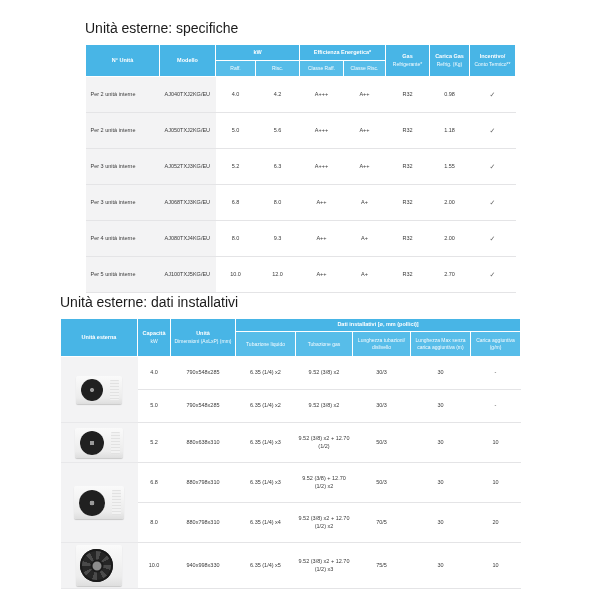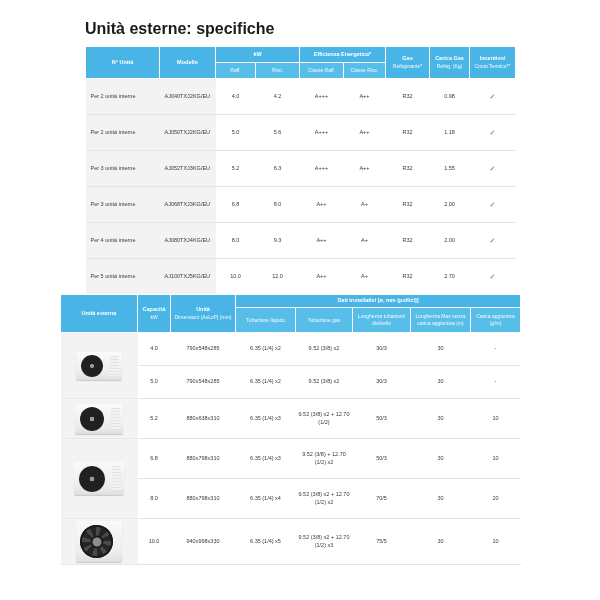--- a/index.html
+++ b/index.html
@@ -2,21 +2,21 @@
 <html><head>
 <meta charset="utf-8">
 <style>
   * { margin:0; padding:0; box-sizing:border-box; }
   html,body { width:600px; height:600px; background:#ffffff; font-family:"Liberation Sans", sans-serif; }
   .page { position:relative; width:600px; height:600px; background:#fff; overflow:hidden; }
 
   .section1 { position:absolute; top:20px; left:85px; width:430px; }
   .section2 { position:absolute; top:294px; left:60px; width:460px; }
 
-  .title { font-size:16px; font-weight:bold; color:#1b1b1b; letter-spacing:0; margin-bottom:8px; }
+  .title { font-size:14px; font-weight:normal; color:#1b1b1b; letter-spacing:0; margin-bottom:8px; }
 
   table { border-collapse:collapse; table-layout:fixed; width:100%; }
 
   th { background:#48b5e6; color:#ffffff; font-weight:bold; border:1px solid #ffffff;
        font-size:5.5px; text-align:center; vertical-align:middle; padding:1px 2px; line-height:1.35; }
   th.sub, tr.h2 th { background:#57bde9; font-weight:normal; font-size:5px; color:rgba(255,255,255,.95); }
   th .line2 { display:block; font-weight:normal; font-size:5px; color:rgba(255,255,255,.95); }
 
   td { border-bottom:1px solid #e4e4e6; font-size:5.5px; color:#3a3a3a; text-align:center;
        vertical-align:middle; padding:2px 3px; line-height:1.4; background:#fff; }
@@ -158,20 +158,21 @@
           <td>A+</td>
           <td>R32</td>
           <td>2.70</td>
           <td class="check">✓</td>
         </tr>
       </tbody>
     </table>
   </div>
 
   <div class="section2">
+    <div class="title">Unità esterne: dati installativi</div>
 
     <table class="t2">
       <colgroup>
         <col style="width:77px">
           <col style="width:33px">
           <col style="width:65px">
           <col style="width:60px">
         <col style="width:57px">
           <col style="width:58px">
           <col style="width:60px">

